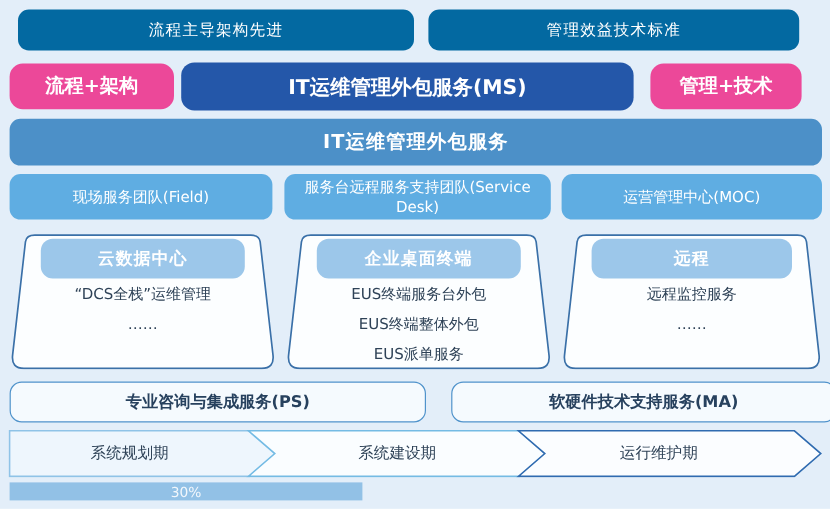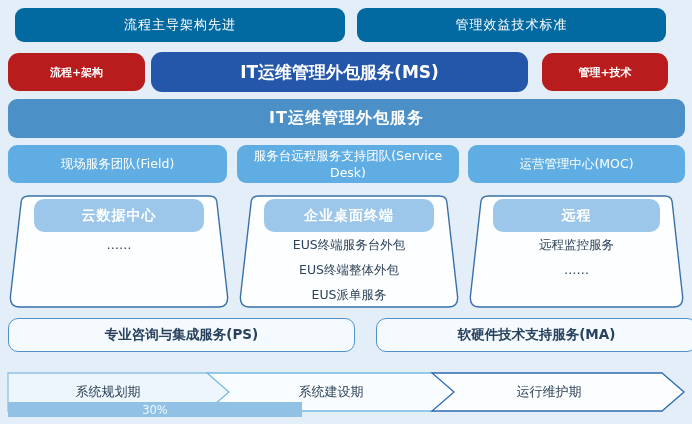--- a/index.html
+++ b/index.html
@@ -8,21 +8,21 @@
   .abs{position:absolute;box-sizing:border-box;}
   .ctr{display:flex;align-items:center;justify-content:center;text-align:center;}
 
   
   .benefit{background:#0369a1;color:#ffffff;border-radius:9px;font-size:13px;letter-spacing:1px;}
   .benefit1{left:15px;top:8px;width:330px;height:34px;}
   .benefit2{left:357px;top:8px;width:309px;height:34px;font-family:Liberation Serif, serif;}
 
   
   .dark{color:#ffffff;font-weight:bold;border-radius:11px;}
-  .side{background:#b91c1c;font-size:11px;}
+  .side{background:#ec4899;font-size:16px;}
   .ms-left{left:8px;top:53px;width:137px;height:38px;}
   .ms-center{left:151px;top:52px;width:377px;height:40px;background:#2457a9;font-size:17px;}
   .ms-right{left:542px;top:53px;width:126px;height:38px;}
 
   
   .service-bar{left:8px;top:99px;width:677px;height:39px;background:#4c90c8;color:#fff;
                font-weight:bold;font-size:16px;border-radius:9px;letter-spacing:1px;}
 
   
   .team{background:#5fade2;color:#ffffff;border-radius:9px;font-size:12.5px;}
@@ -42,21 +42,21 @@
   .card-line{color:#2e4257;font-size:12.5px;line-height:25px;height:25px;}
   .card-line:first-of-type{margin-top:4px;}
 
   
   .support{top:318px;height:34px;background:#f5fafe;border:1.5px solid #5093cb;border-radius:10px;
            color:#27415e;font-size:13.5px;font-weight:600;}
   .support1{left:8px;width:347px;}
   .support2{left:364px;width:321px;margin-left:12px;}
 
   
-  .phases{left:0;top:372px;width:692px;height:28px;}
+  .phases{left:0;top:358px;width:692px;height:28px;}
   .phase-label{position:absolute;top:0;height:40px;color:#2e4257;font-size:13px;}
   .pl1{left:8px;width:200px;}
   .pl2{left:229px;width:204px;}
   .pl3{left:446px;width:206px;}
 
   
   .bar{left:8px;top:402px;width:676px;height:15px;display:flex;}
   .seg{height:100%;display:flex;align-items:center;justify-content:center;
        color:#f2f7fc;font-size:11.5px;}
   .seg-left{width:43.5%;background:#92c1e6;}
@@ -79,20 +79,21 @@
   <div class="abs ctr team team1">现场服务团队(Field)</div>
   <div class="abs ctr team team2">服务台远程服务支持团队(Service Desk)</div>
   <div class="abs ctr team team3">运营管理中心(MOC)</div>
 
   <div class="abs card card1">
     <svg class="shape" viewBox="0 0 222 113" preserveAspectRatio="none">
       <path d="M 21 1 L 201 1 Q 208 1 208.8 6.5 L 219.5 101 Q 220.7 112 210 112 L 12 112 Q 1.3 112 2.5 101 L 13.2 6.5 Q 14 1 21 1 Z" fill="#fcfeff" stroke="#3a70a8" stroke-width="1.4" vector-effect="non-scaling-stroke"></path>
     </svg>
     <div class="card-inner">
       <div class="pill">云数据中心</div>
+      <div class="card-line">“DCS全栈”运维管理</div>
       <div class="card-line">……</div>
     </div>
   </div>
 
   <div class="abs card card2">
     <svg class="shape" viewBox="0 0 222 113" preserveAspectRatio="none">
       <path d="M 21 1 L 201 1 Q 208 1 208.8 6.5 L 219.5 101 Q 220.7 112 210 112 L 12 112 Q 1.3 112 2.5 101 L 13.2 6.5 Q 14 1 21 1 Z" fill="#fcfeff" stroke="#3a70a8" stroke-width="1.4" vector-effect="non-scaling-stroke"></path>
     </svg>
     <div class="card-inner">
       <div class="pill">企业桌面终端</div>

